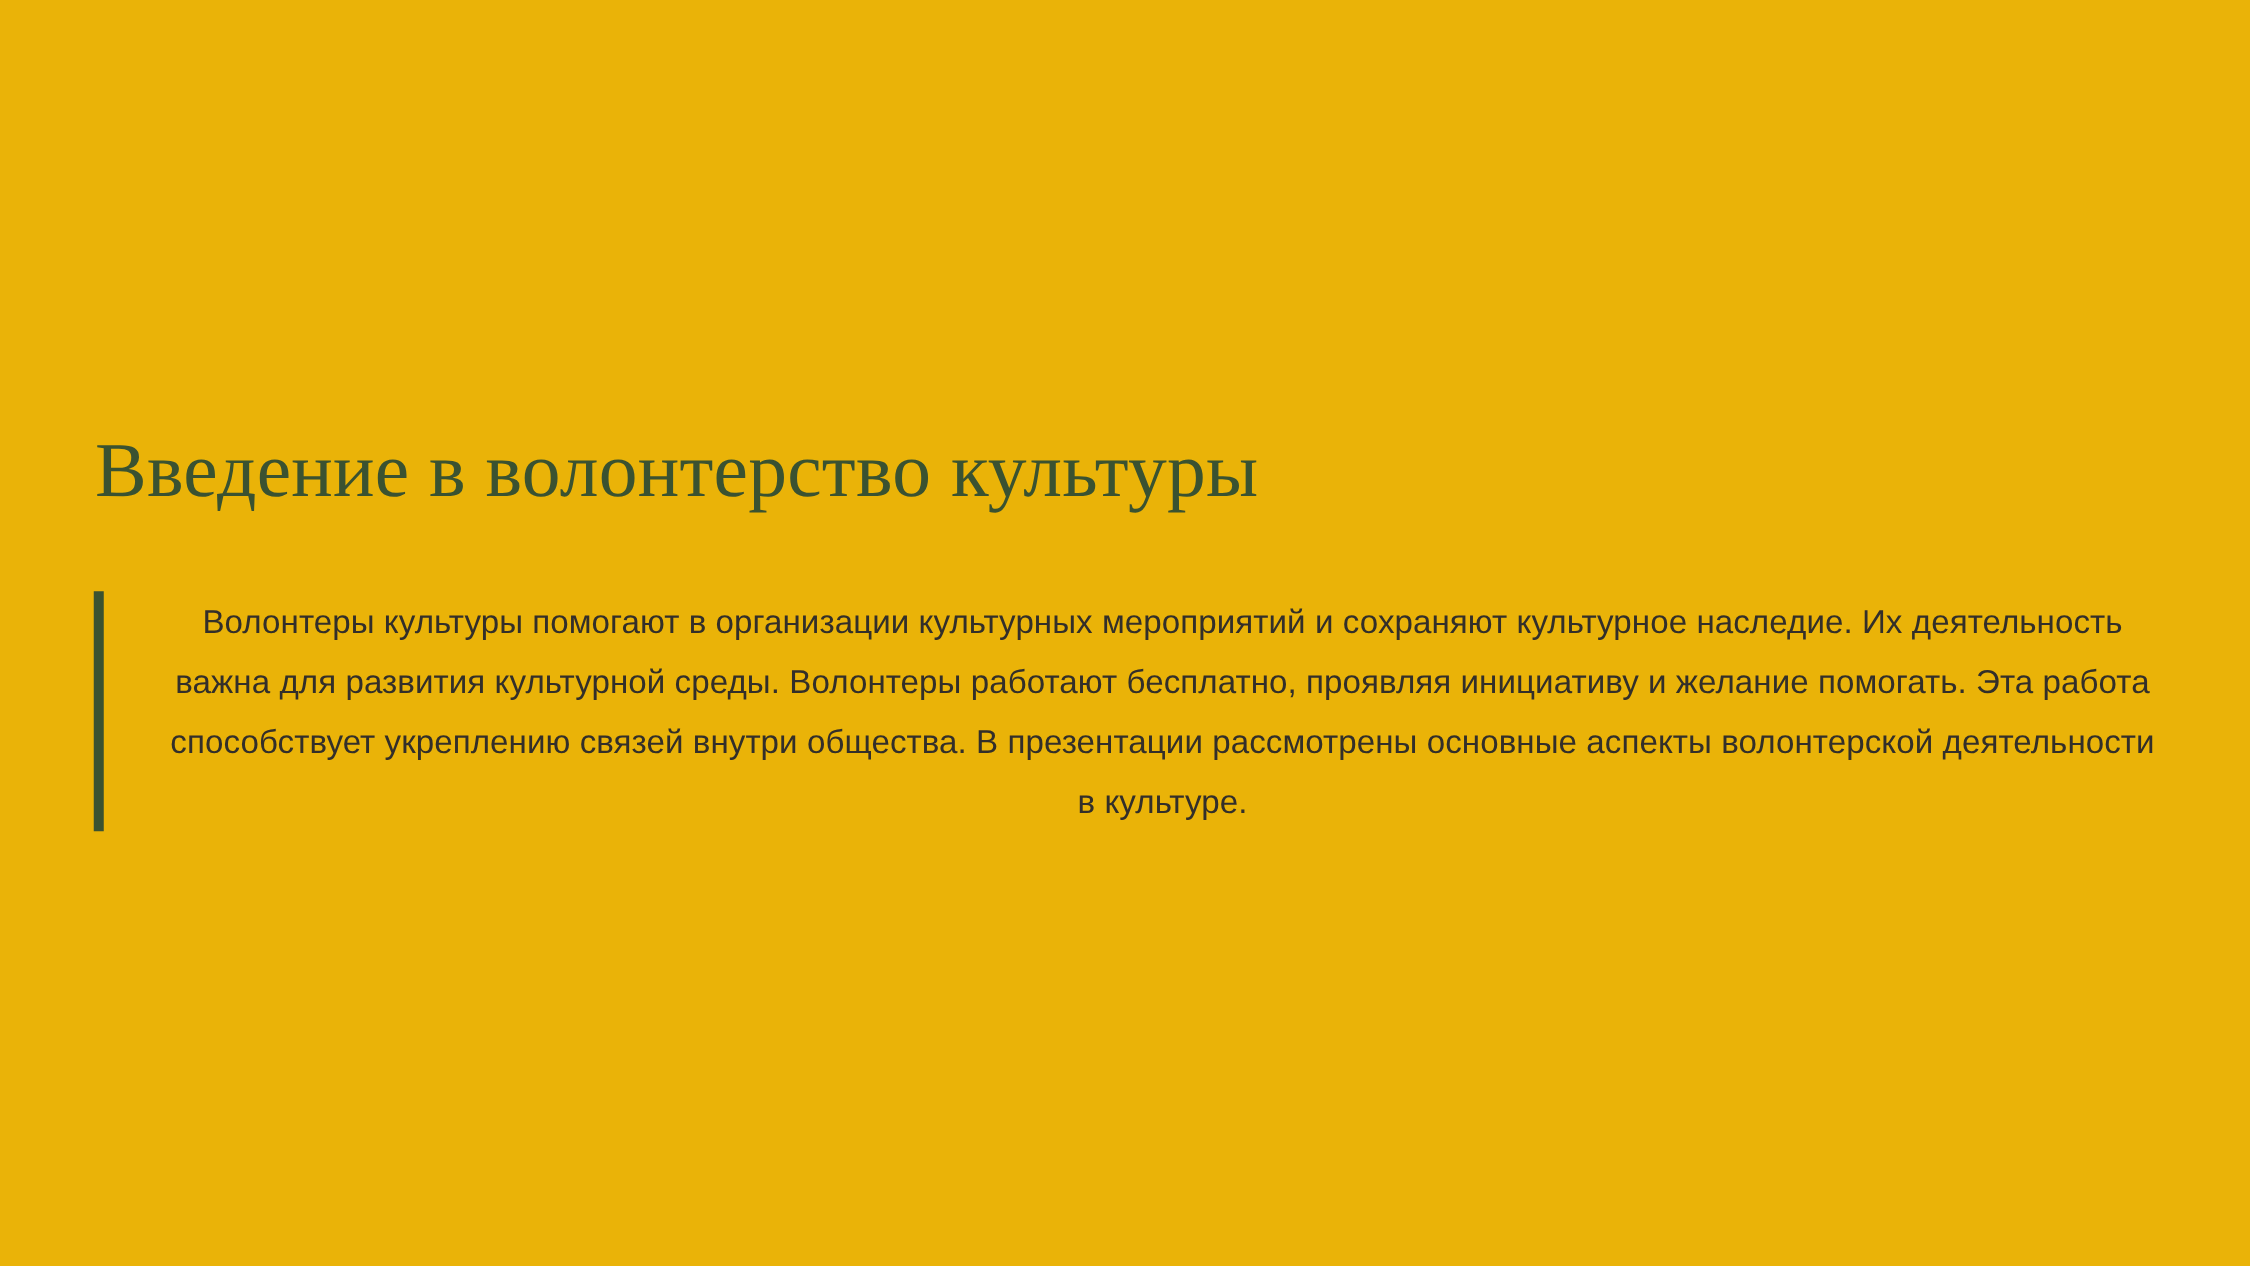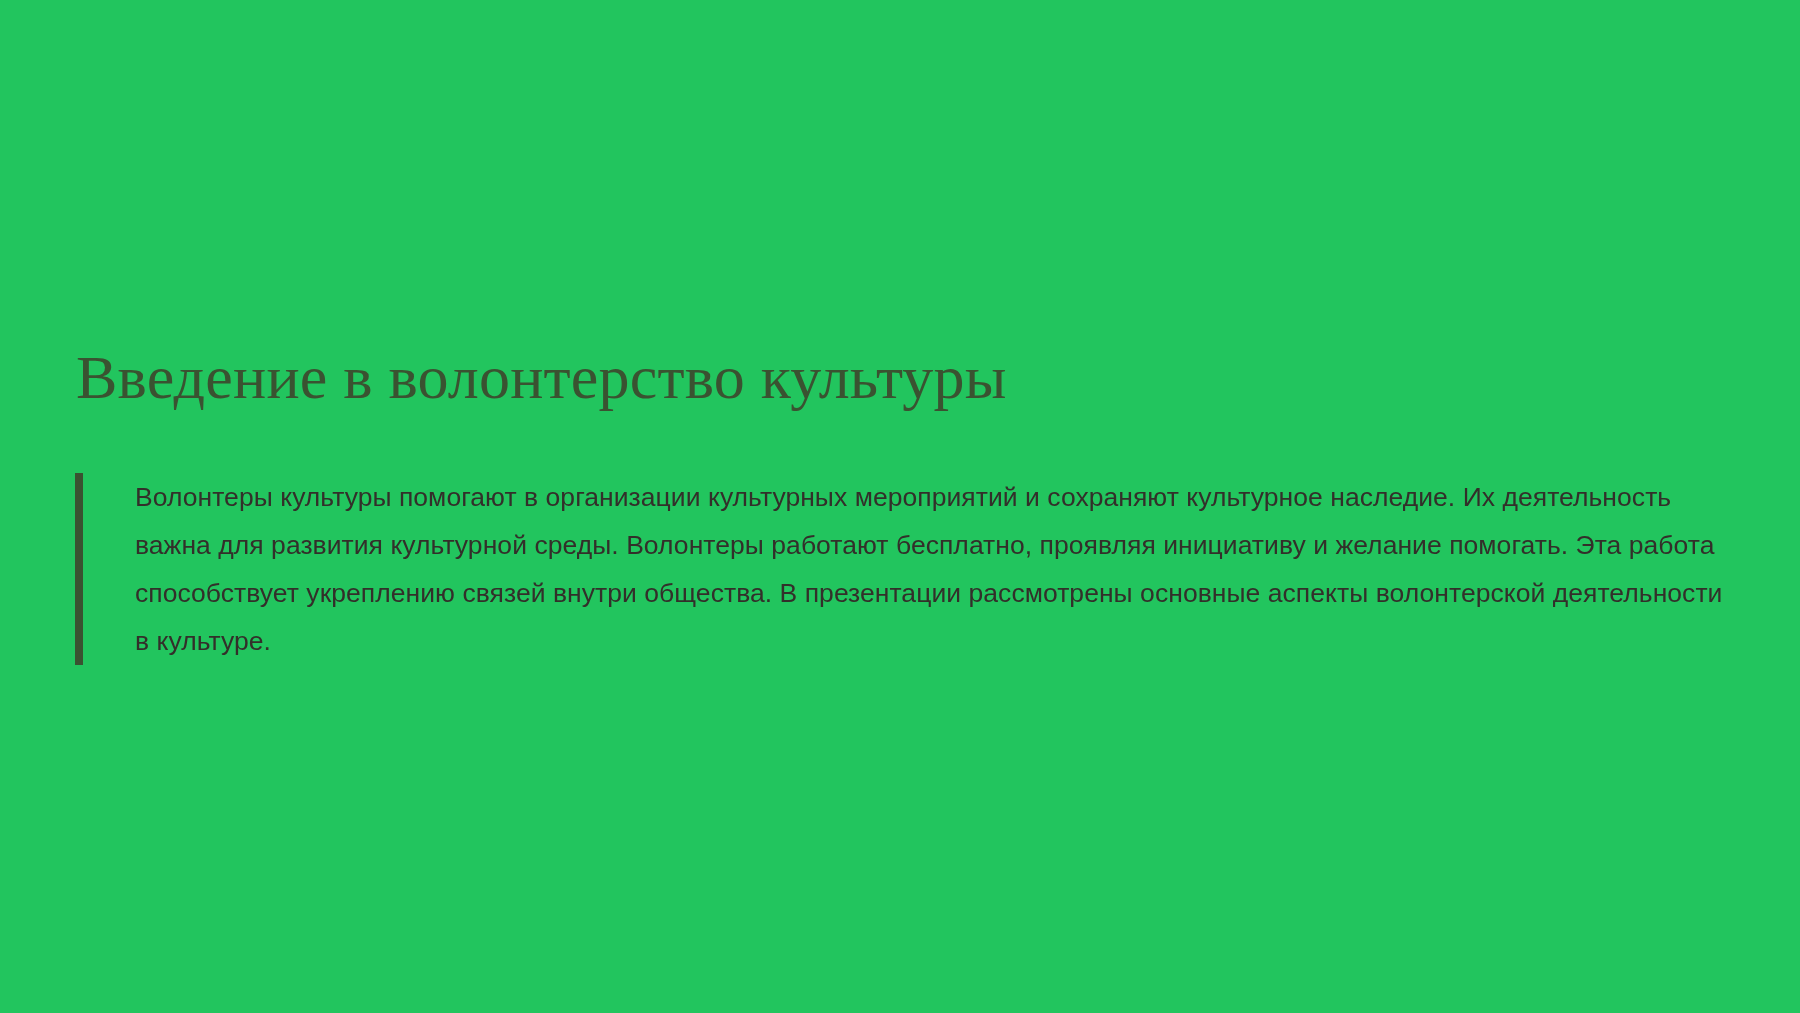--- a/index.html
+++ b/index.html
@@ -13,21 +13,21 @@
     overflow: hidden;
     background: #fdf4e7;
     font-family: "Liberation Sans", sans-serif;
     -webkit-font-smoothing: antialiased;
   }
 
   #slide {
     position: relative;
     width: 1800px;
     height: 1013px;
-    background: #22c55e;
+    background: #eab308;
     box-sizing: border-box;
   }
 
   
   #slide-title {
     position: absolute;
     left: 76px;
     top: 344px;
     width: 1640px;
     margin: 0;
@@ -60,21 +60,21 @@
   #body-text {
     flex: 1 1 auto;
     margin: 0;
     padding: 0 0 0 52px;
     font-family: "Liberation Sans", "DejaVu Sans", sans-serif;
     font-size: 26.5px;
     line-height: 48px;
     font-weight: 400;
     color: #332f2a;
     letter-spacing: 0.05px;
-    text-align: left;
+    text-align: center;
   }
 </style>
 </head>
 <body>
 
 <div id="slide">
 
   <h1 id="slide-title">Введение в волонтерство культуры</h1>
 
   <div id="body-block">

